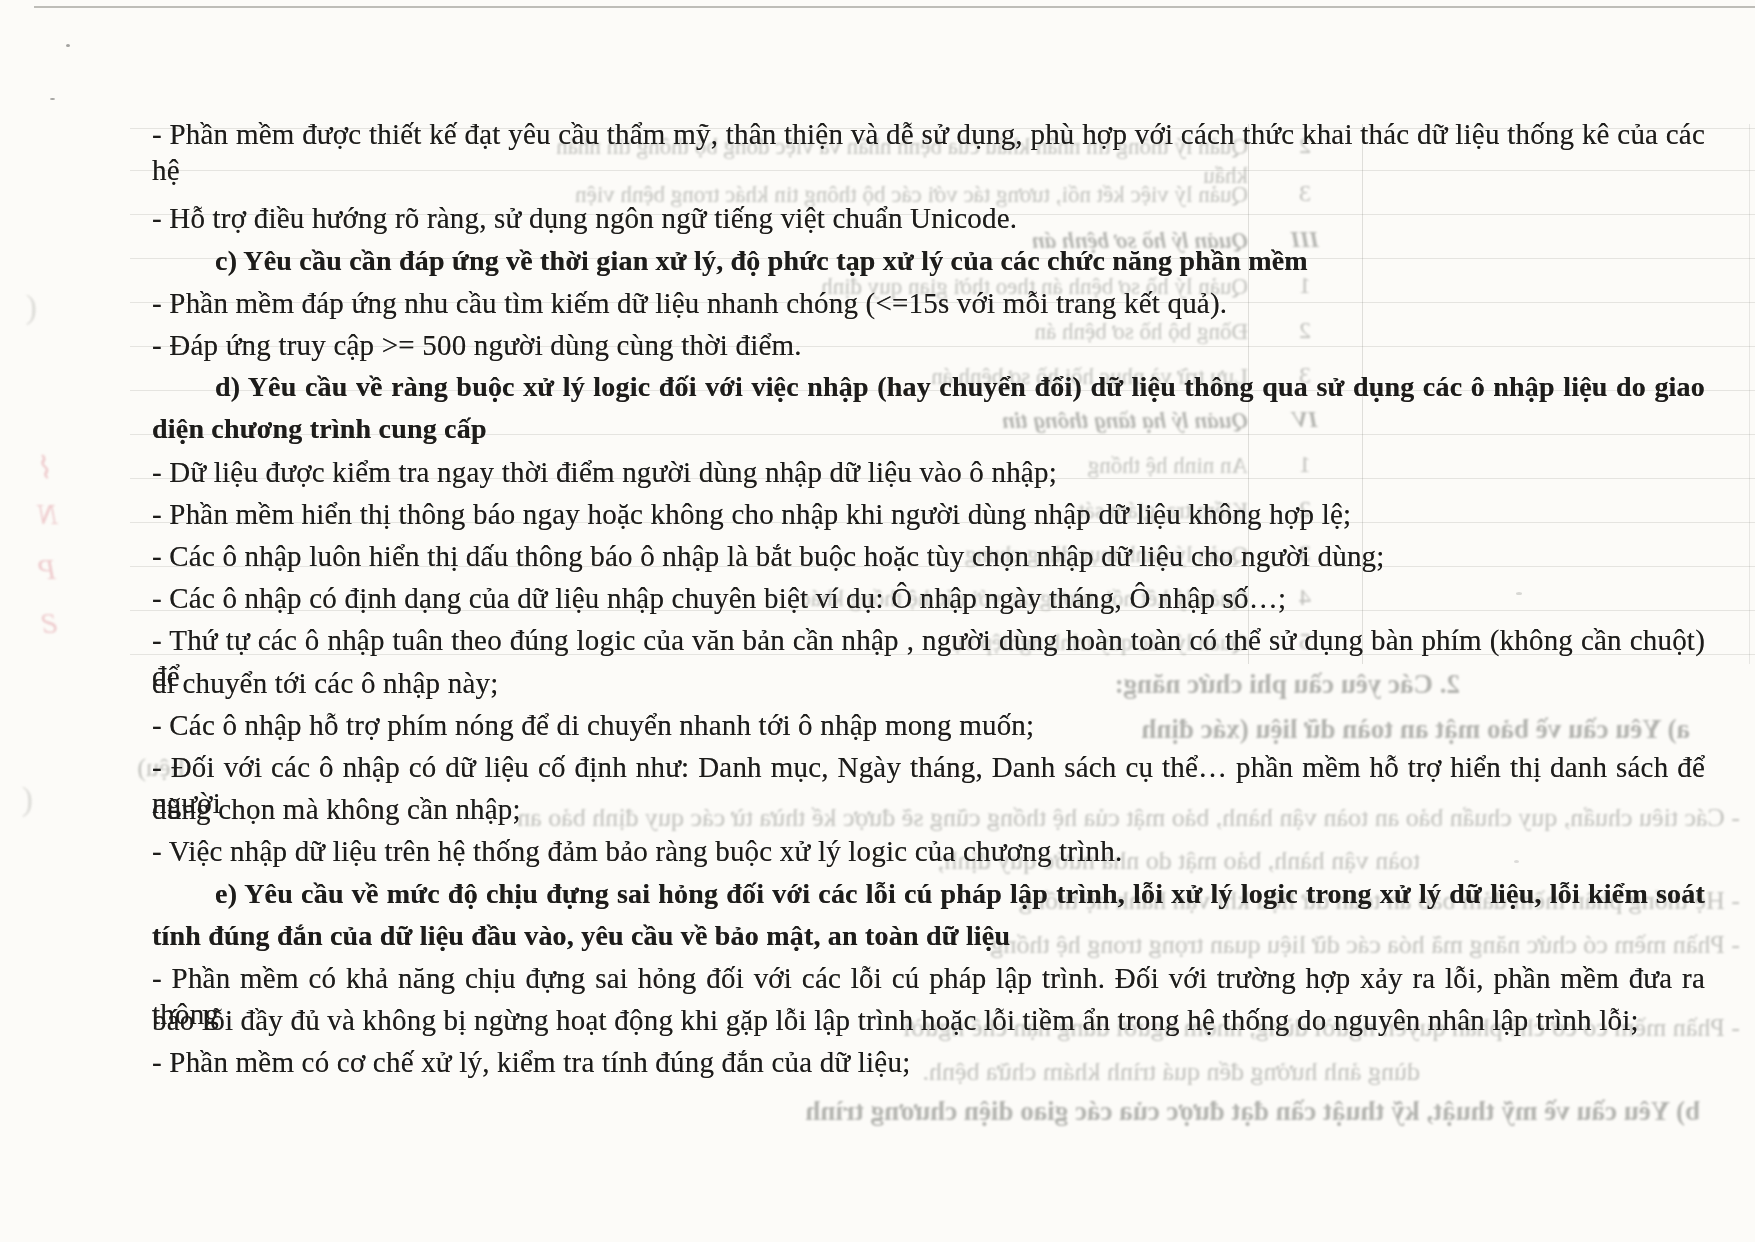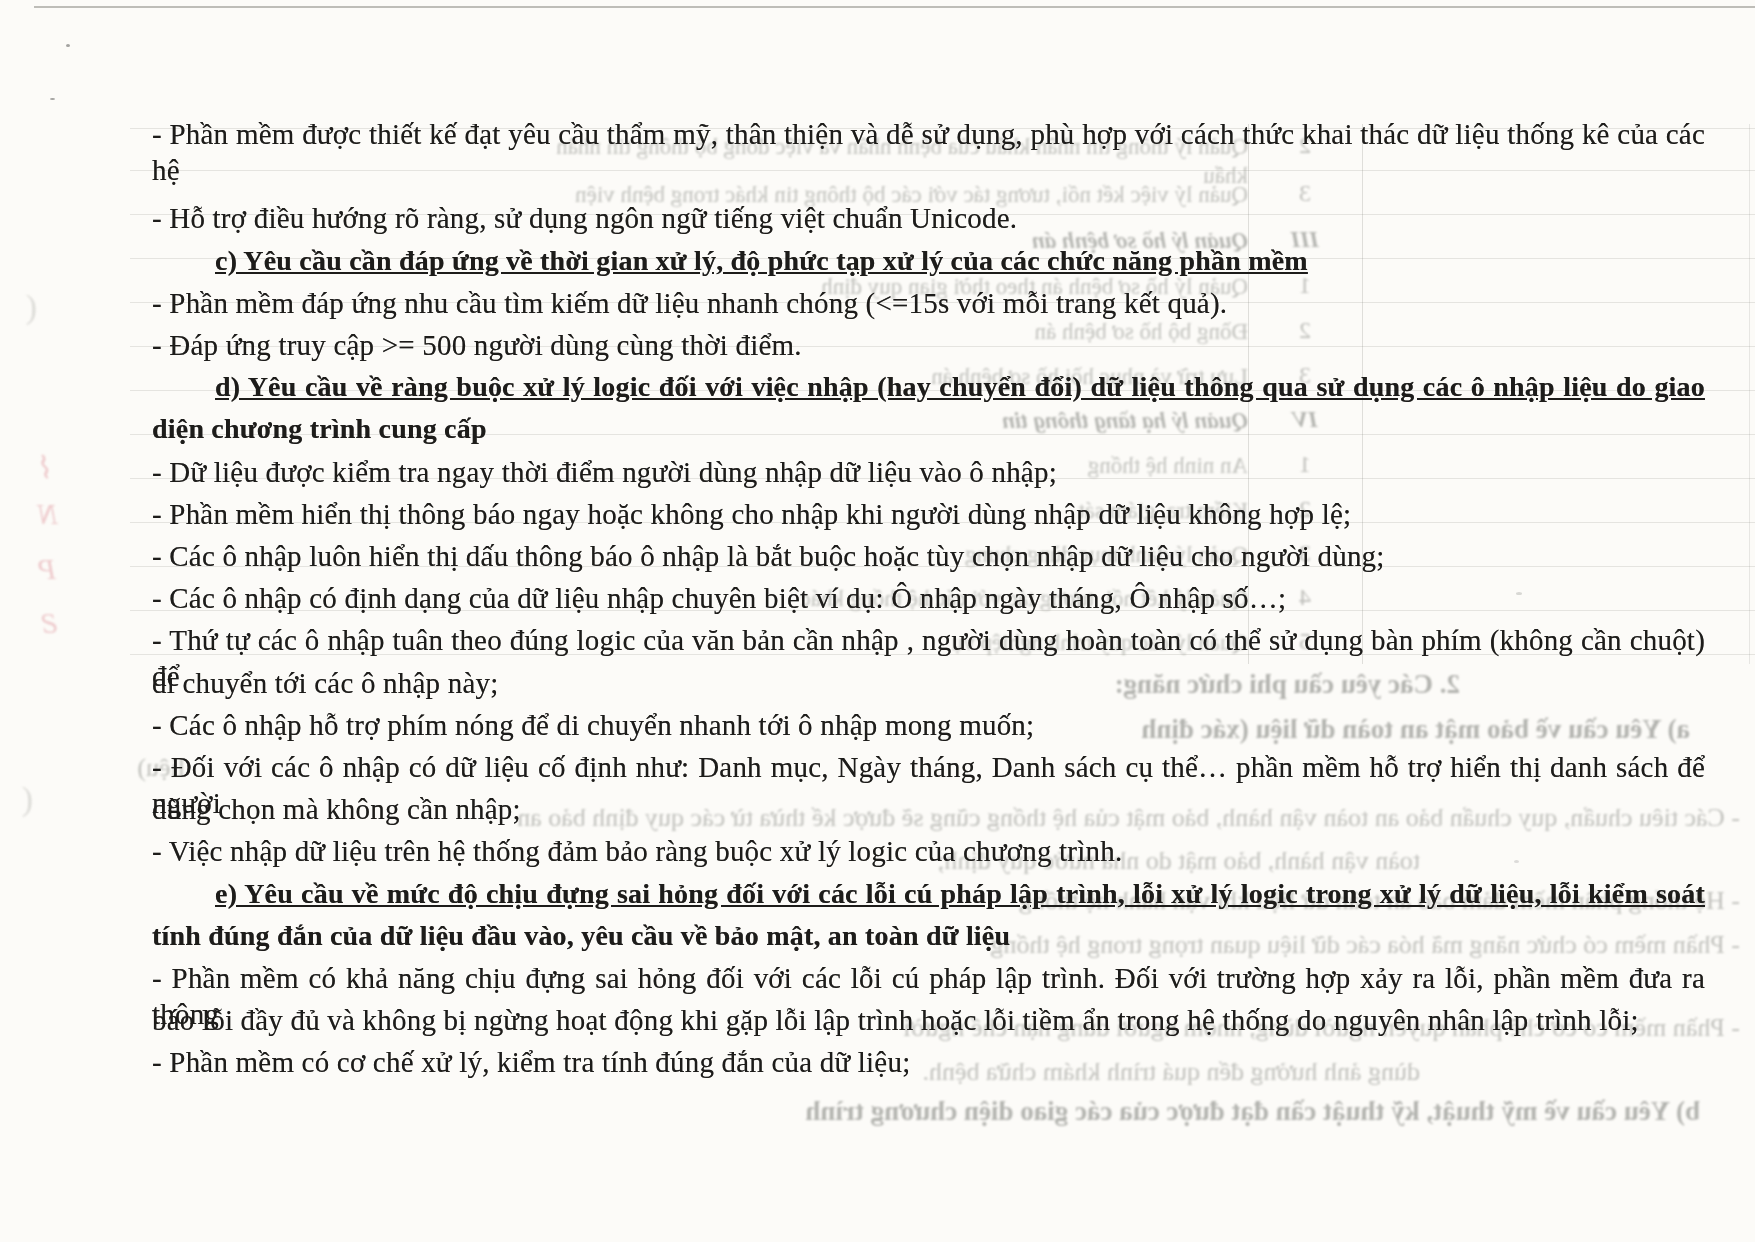--- a/index.html
+++ b/index.html
@@ -14,21 +14,21 @@
   #top-rule{position:absolute;left:34px;top:6px;width:1721px;height:2px;background:#aaa8a3;opacity:.75;}
 
   
   .ln{
     position:absolute;left:152px;width:1553px;
     font-size:29px;line-height:36px;color:#1d1c1a;
     letter-spacing:.2px;white-space:nowrap;
     text-shadow:0 0 .6px rgba(20,20,20,.55);
   }
   .b{font-weight:bold;font-size:28px;}
-  .ind{text-indent:63px;text-decoration:underline;}
+  .ind{text-indent:63px;}
   .st{white-space:normal;text-align:justify;text-align-last:justify;}
 
   
   #ghost{
     position:absolute;inset:0;
     transform:scaleX(-1);
     filter:blur(.8px);
     pointer-events:none;
   }
   .g{position:absolute;color:rgba(128,130,124,.48);font-size:26px;line-height:32px;white-space:nowrap;}

